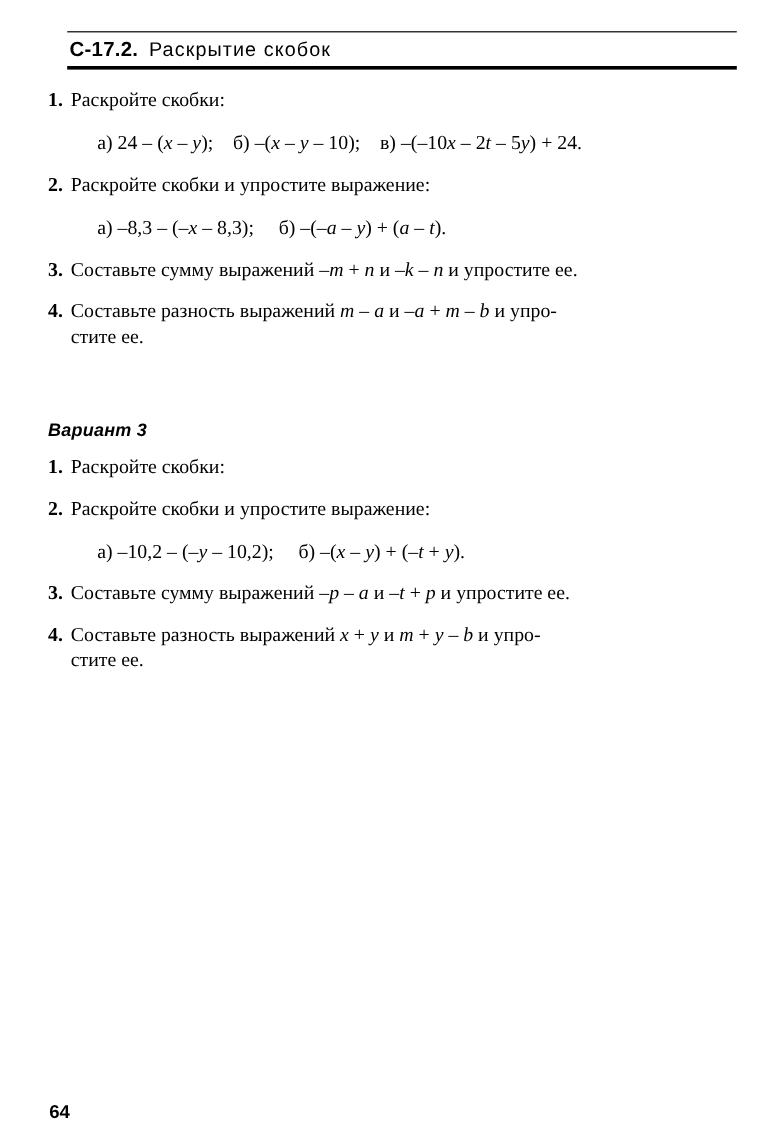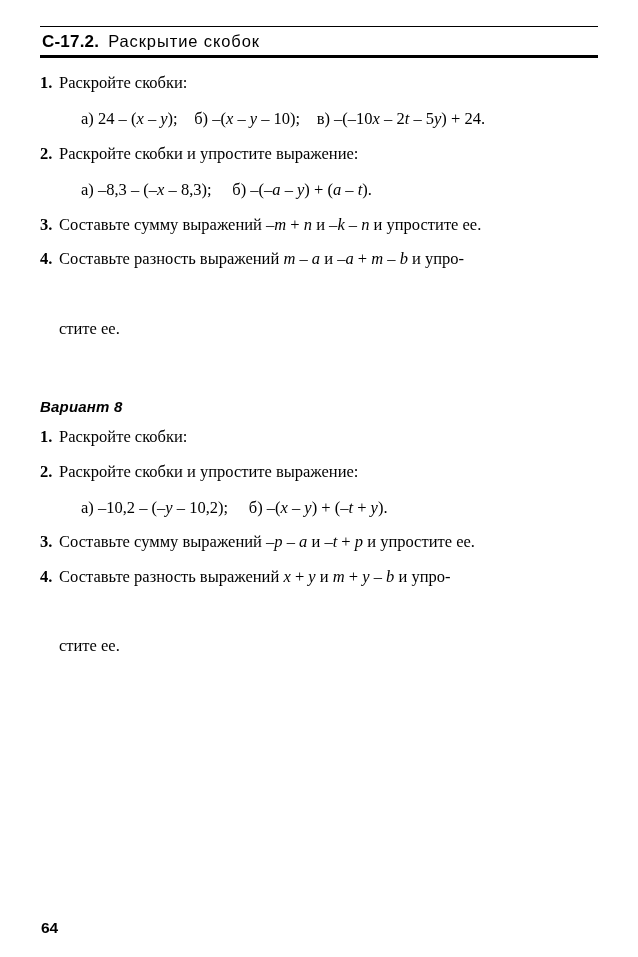--- a/index.html
+++ b/index.html
@@ -20,21 +20,21 @@
   .page {
     position: absolute;
     left: 0; top: 0;
     width: 638px;
     height: 957px;
   }
 
   
   .header {
     position: absolute;
-    left: 40px;
+    left: 56px;
     top: 26px;
     width: 558px;
   }
   .rule-top {
     height: 0;
     border-top: 1.5px solid #000;
     width: 100%;
   }
   .rule-bottom {
     height: 0;
@@ -99,21 +99,20 @@
   .problem-stem {
     white-space: pre-wrap;
   }
   .problem-sub {
     margin-left: 22px;
     margin-top: 15px;
     white-space: pre;
   }
   .line2 {
     white-space: pre;
-    margin-top: 48px;
   }
 
   
   i.v {
     font-style: italic;
     font-family: "Liberation Serif", "DejaVu Serif", serif;
   }
 
   .gap-between-variants {
     height: 46px;
@@ -175,21 +174,21 @@
         <div class="problem-body">
           <div class="problem-stem">Составьте разность выражений <i class="v">m</i> – <i class="v">a</i> и –<i class="v">a</i> + <i class="v">m</i> – <i class="v">b</i> и упро-</div>
           <div class="line2">стите ее.</div>
         </div>
       </div>
     </div>
 
     <div class="gap-between-variants"></div>
 
     <div>
-      <div class="variant-heading">Вариант 8</div>
+      <div class="variant-heading">Вариант 3</div>
 
       <div class="problem">
         <span class="problem-num">1.</span>
         <div class="problem-body">
           <div class="problem-stem">Раскройте скобки:</div>
         </div>
       </div>
 
       <div class="problem">
         <span class="problem-num">2.</span>

